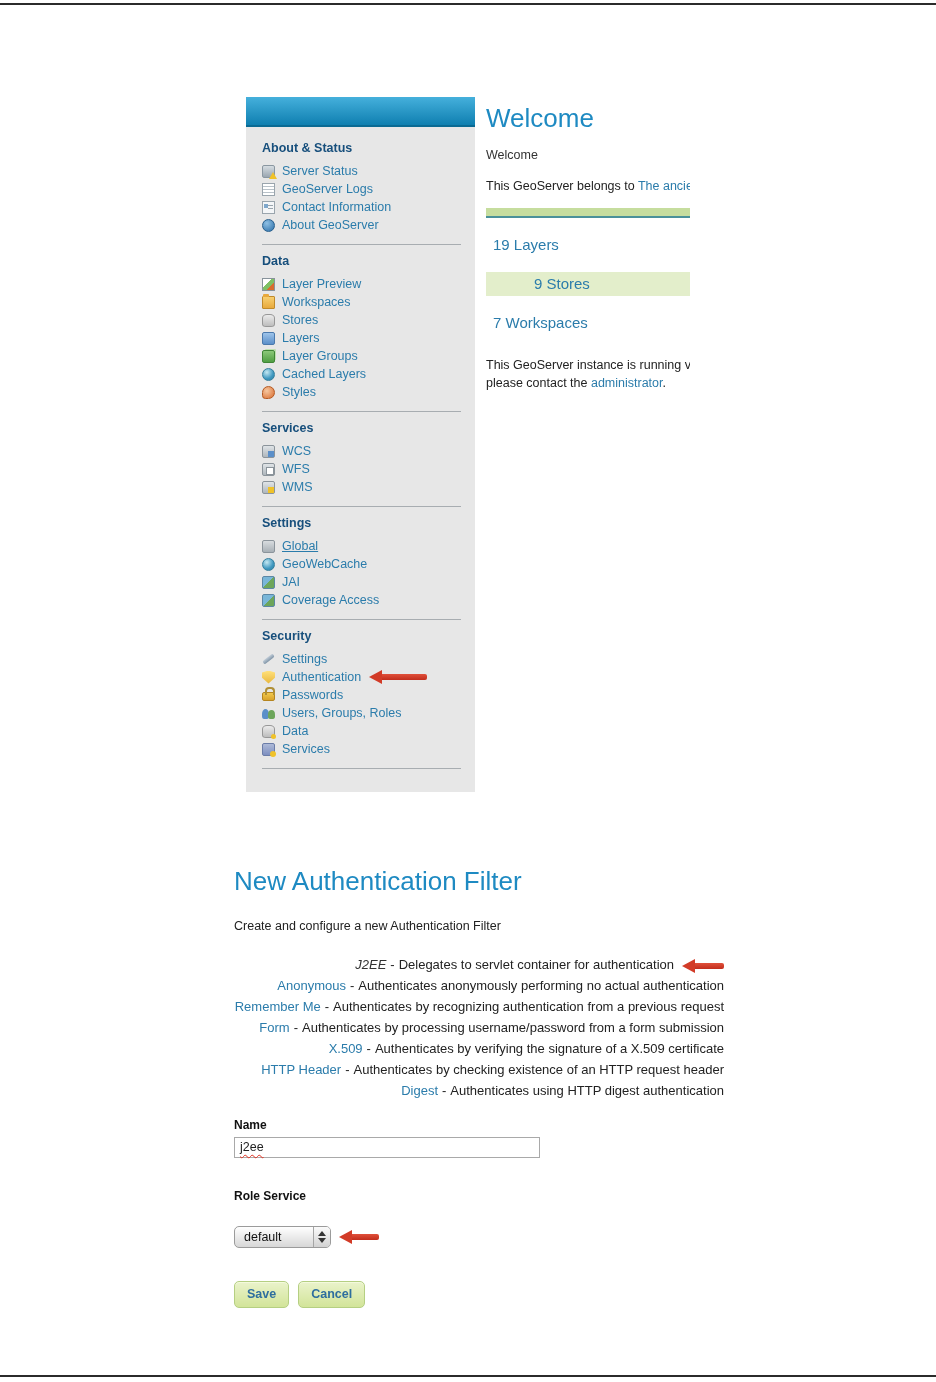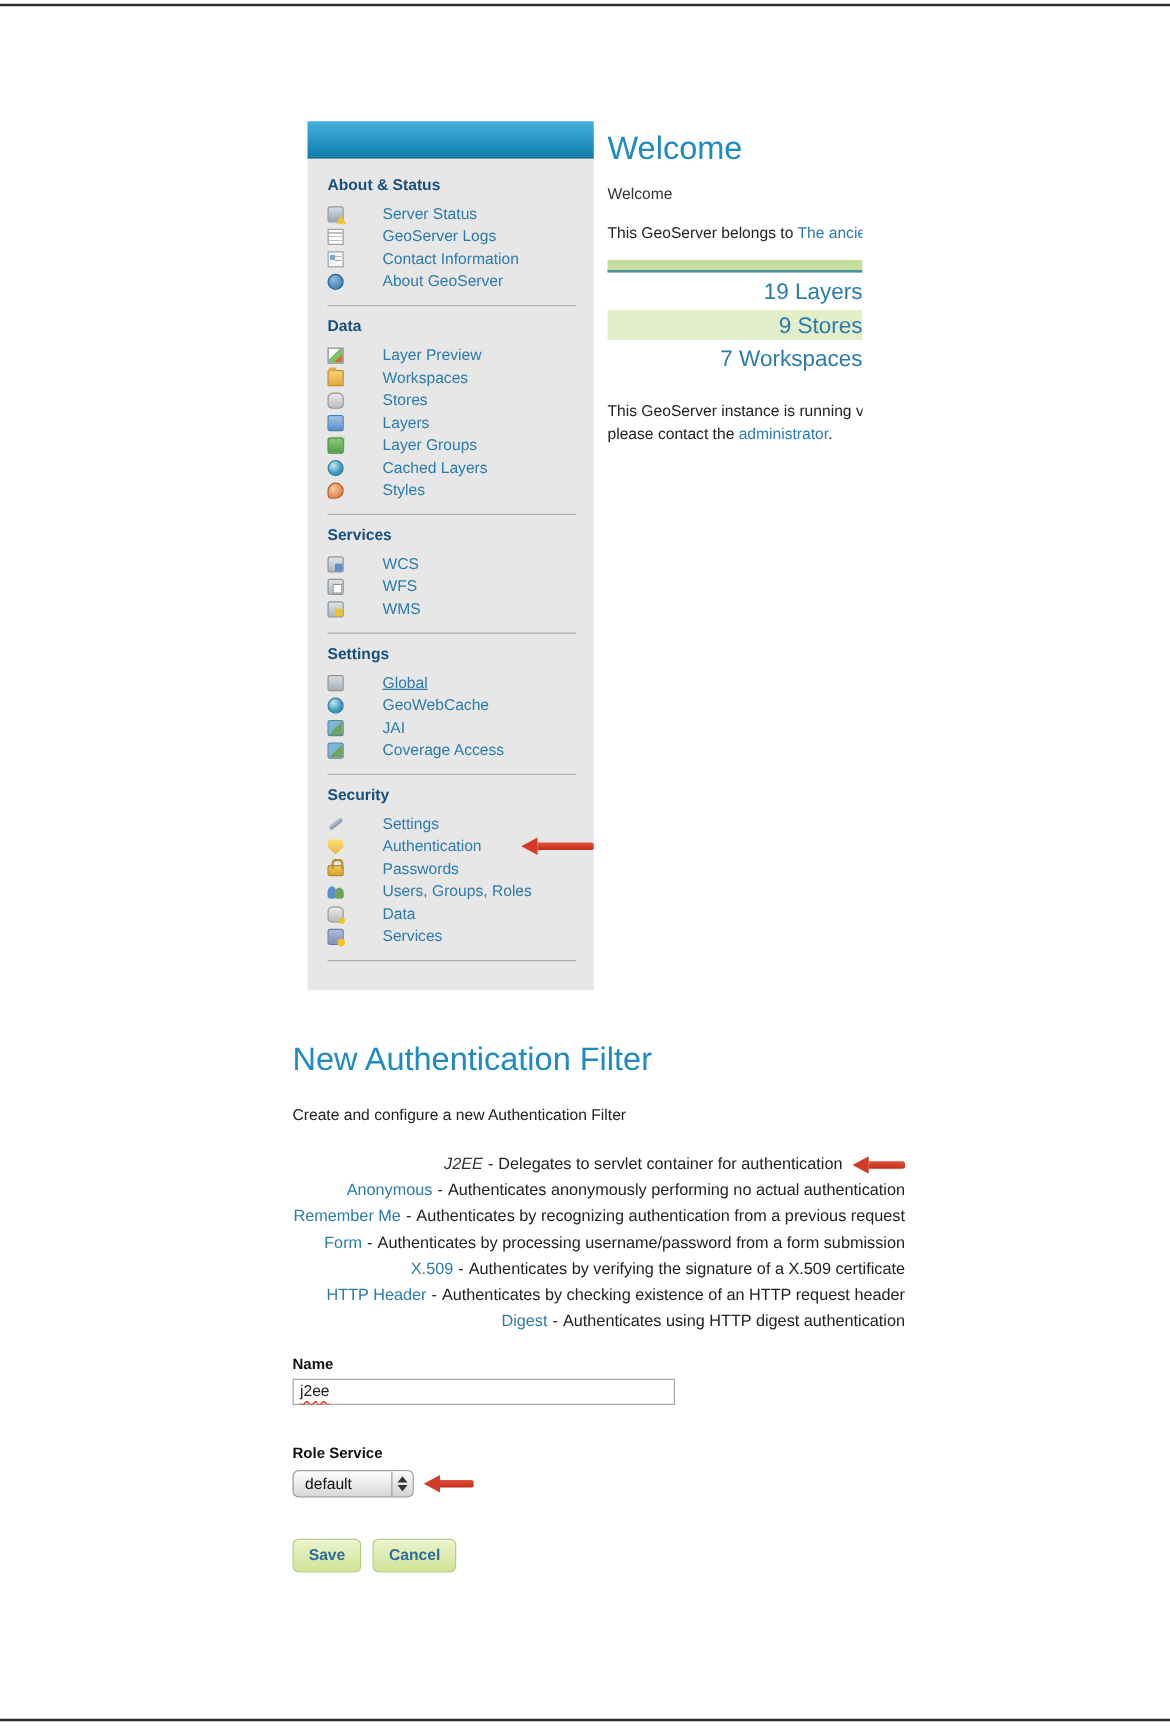--- a/index.html
+++ b/index.html
@@ -8,21 +8,21 @@
   .page { position:relative; width:936px; height:1382px; background:#fff; overflow:hidden; margin:0 auto; }
   .edge-line { position:absolute; left:0; width:936px; height:2px; background:#2b2b2b; }
   .edge-top { top:3px; }
   .edge-bottom { top:1375px; }
 
   
   .sidebar-frag { position:absolute; left:246px; top:97px; width:229px; }
   .side-topbar { height:30px; background:linear-gradient(#45b0dc,#0f7fb0); border-bottom:2px solid #0a6a93; }
   .side-body { background:#e7e7e7; padding:12px 12px 14px 16px; }
   .side-title { color:#174f7c; font-weight:bold; font-size:12.5px; margin:2px 0 7px 0; }
-  .side-item { display:flex; align-items:center; height:18px; font-size:12.5px; cursor:pointer;gap:24px; }
+  .side-item { display:flex; align-items:center; height:18px; font-size:12.5px; cursor:pointer; }
   .side-link { color:#2b7cab; white-space:nowrap; }
   .side-link.u { text-decoration:underline; }
   .side-divider { border-top:1px solid #a8adb1; margin:10px 2px 9px 0; }
 
   
   .ic { width:13px; height:13px; flex:0 0 13px; margin-right:7px; display:inline-block; position:relative; }
   .server-status-icon { background:linear-gradient(#d6dde2,#9aa6b0); border:1px solid #8a97a1; border-radius:2px; }
   .server-status-icon::after { content:""; position:absolute; right:-3px; bottom:-2px; width:0; height:0;
       border-left:4px solid transparent; border-right:4px solid transparent; border-bottom:7px solid #f0c229; }
   .geoserver-logs-icon { background:repeating-linear-gradient(#ffffff 0 2px,#b9c2c9 2px 3px); border:1px solid #9aa5ad; }
@@ -64,40 +64,40 @@
   .red-arrow .tail { height:6px; background:linear-gradient(#e0503a,#c22d1c); border-radius:0 2px 2px 0; }
 
   
   .welcome-frag { position:absolute; left:478px; top:97px; width:212px; height:300px; background:#fff;
       border-top-left-radius:10px; overflow:hidden; padding:6px 0 0 8px; }
   .h1-blue { color:#1e8ac2; font-size:26px; font-weight:500; letter-spacing:0; }
   .w-small { font-size:12.5px; color:#333; margin-top:14px; }
   .w-belongs { font-size:12.5px; color:#222; margin-top:17px; white-space:nowrap; }
   .link { color:#2b7cab; cursor:pointer; }
   .w-greenbar { margin-top:15px; height:10px; background:#c6dd9e; border-bottom:2px solid #4a9199; }
-  .stat-row { height:22px; line-height:22px; font-size:18px; padding-left:7px; margin-top:4px; white-space:nowrap;text-align:right; }
+  .stat-row { height:22px; line-height:22px; font-size:15px; padding-left:7px; margin-top:16px; white-space:nowrap; }
   .stat-row.hl { background:#e3eecb; height:24px; line-height:24px;padding-left:48px; }
   .w-status { margin-top:22px; font-size:12.5px; line-height:18px; white-space:nowrap; }
 
   
-  .form-frag { position:absolute; left:234px; top:832px; width:490px; }
+  .form-frag { position:absolute; left:234px; top:866px; width:490px; }
   .f-subtitle { font-size:12.5px; margin-top:22px; color:#222; }
   .filter-list { margin-top:21px; }
   .filter-row { font-size:13px; line-height:21px; white-space:nowrap;text-align:right; }
   .fname { color:#2b7cab; cursor:pointer; }
   .fname.plain { color:#333; font-style:italic; cursor:default; }
   .fsep { margin:0 4px; color:#222; }
   .field-label { font-weight:bold; font-size:12px; color:#111; }
   .lbl-name { margin-top:17px; }
   .text-input { margin-top:5px; width:306px; height:21px; border:1px solid #a9a9a9; background:#fff;
       font-size:12.5px; line-height:19px; padding-left:5px; cursor:text; }
   .squiggle { text-decoration-line:underline; text-decoration-style:wavy; text-decoration-color:#e03020;
       text-decoration-thickness:1px; text-underline-offset:3px; color:#222; }
   .lbl-role { margin-top:31px; }
-  .select-row { margin-top:7px; display:flex; align-items:center; }
+  .select-row { margin-top:23px; display:flex; align-items:center; }
   .mac-select { display:inline-flex; width:97px; height:22px; border:1px solid #9b9b9b; border-radius:5px;
       background:linear-gradient(#ffffff,#d7d7d7); align-items:center; cursor:pointer; overflow:hidden; }
   .sel-text { flex:1; font-size:12.5px; padding-left:9px; color:#111; }
   .sel-stepper { width:17px; height:100%; border-left:1px solid #a5a5a5; display:flex; flex-direction:column;
       align-items:center; justify-content:center; gap:2px; background:linear-gradient(#fbfbfb,#d2d2d2); }
   .tri-up { width:0; height:0; border-left:4px solid transparent; border-right:4px solid transparent; border-bottom:5px solid #333; }
   .tri-down { width:0; height:0; border-left:4px solid transparent; border-right:4px solid transparent; border-top:5px solid #333; }
   .btn-row { margin-top:33px; display:flex; gap:9px; }
   .green-btn { display:inline-block; padding:5px 12px 6px 12px; border:1px solid #b5cf82; border-radius:5px;
       background:linear-gradient(#eaf3cb,#d2e499); color:#2e6e9e; font-weight:bold; font-size:12.5px; cursor:pointer;

